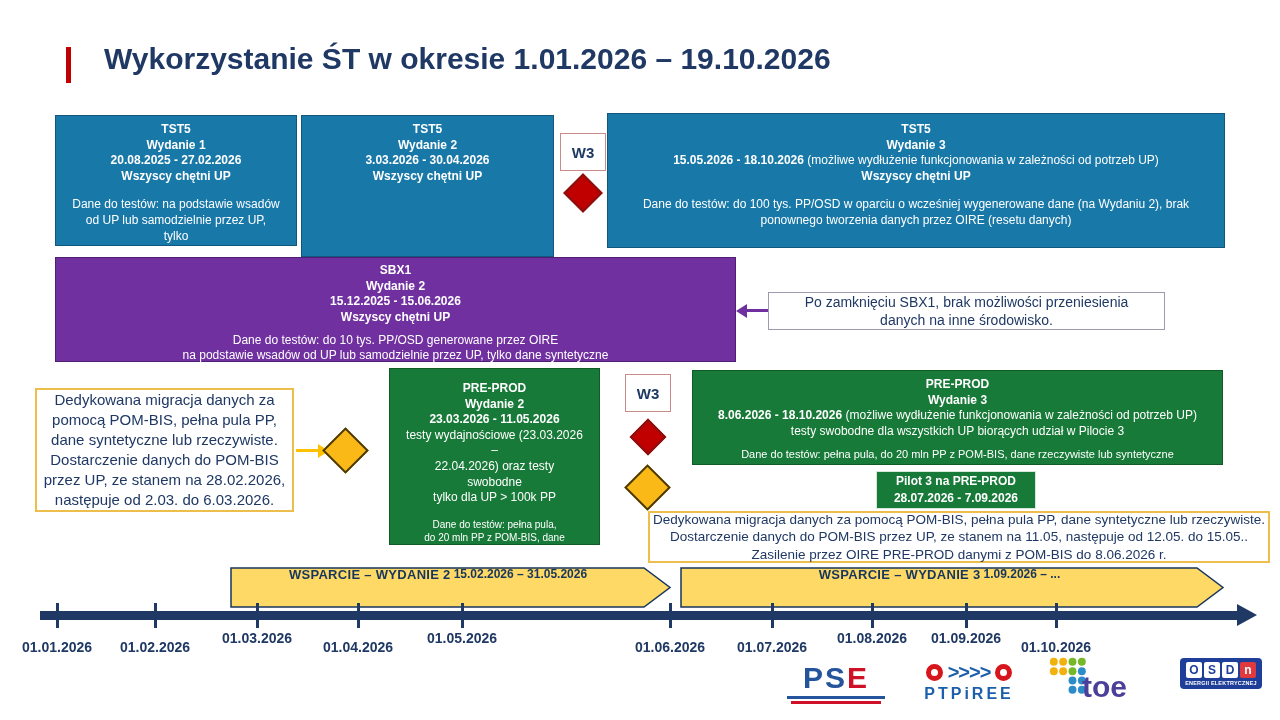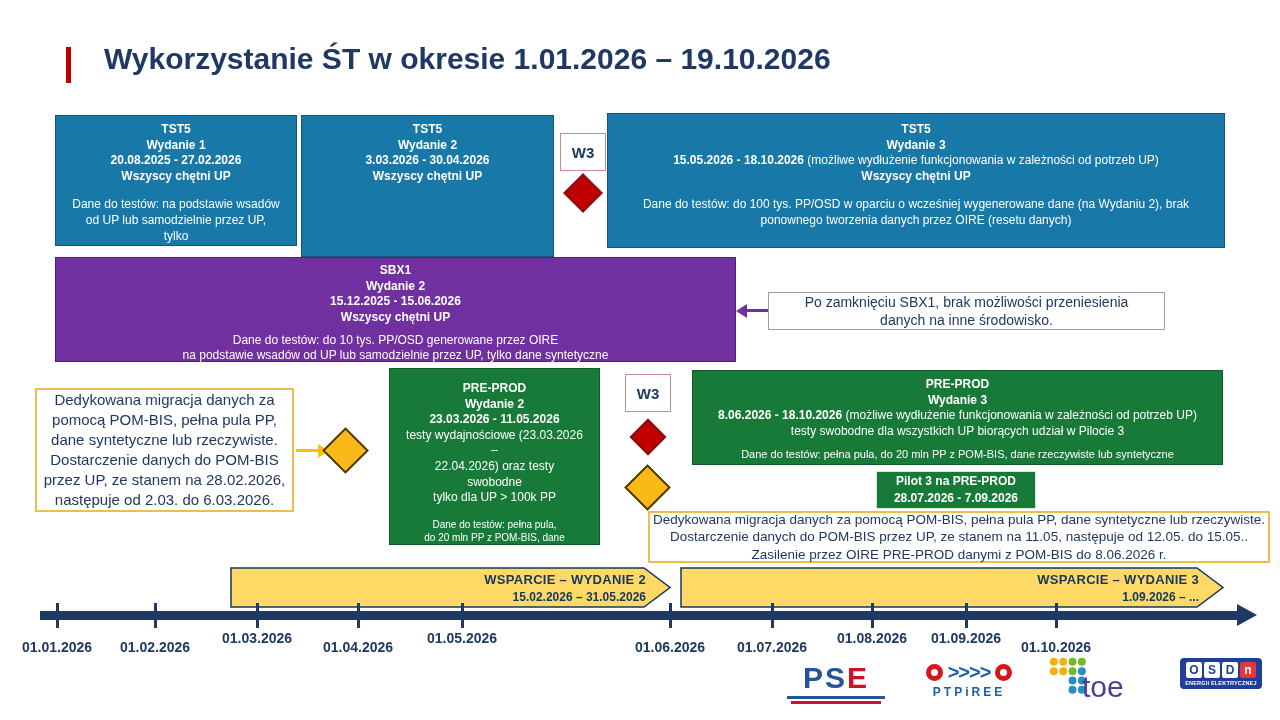--- a/index.html
+++ b/index.html
@@ -50,22 +50,22 @@
   .pa-head{left:736px;top:304px;width:0;height:0;border-top:7px solid transparent;
            border-bottom:7px solid transparent;border-right:11px solid #7030A0}
   .pa-line{left:746px;top:309px;width:23px;height:3px;background:#7030A0}
   .ga-line{left:296px;top:449px;width:23px;height:3px;background:#FFC000}
   .ga-head{left:318px;top:444px;width:0;height:0;border-top:7px solid transparent;
            border-bottom:7px solid transparent;border-left:11px solid #FFC000}
 
   
   .support{position:absolute;height:41px}
   .support svg{position:absolute;left:0;top:0;width:100%;height:100%}
-  .support .stx{position:absolute;left:0;right:26px;top:0;bottom:0;display:flex;flex-direction:column;
-                align-items:flex-end;justify-content:center;gap:3px;font-weight:bold;color:#17365D}
+  .support .stx{position:absolute;left:0;right:26px;top:0;bottom:0;display:flex;flex-direction:row;
+                align-items:flex-start;justify-content:center;gap:3px;font-weight:bold;color:#17365D}
   .stx .l1{font-size:13px;letter-spacing:.3px}
   .stx .l2{font-size:12px}
 
   
   .tl-bar{left:40px;top:611px;width:1200px;height:9px;background:#1F3864}
   .tl-head{left:1237px;top:604px;width:0;height:0;border-top:11px solid transparent;
            border-bottom:11px solid transparent;border-left:20px solid #1F3864}
   .tick{position:absolute;top:603px;width:3px;height:25px;background:#1F3864}
   .tdate{position:absolute;width:80px;margin-left:-40px;text-align:center;
          font-weight:bold;font-size:14px;color:#1F3864;top:639px}
@@ -75,23 +75,23 @@
   .logo{position:absolute;display:flex;flex-direction:column;align-items:center}
   .pse{left:787px;top:664px;width:98px}
   .pse .word{font-size:30px;font-weight:800;line-height:.95;letter-spacing:2px}
   .pse .ps{color:#24549C}.pse .e{color:#CE1126}
   .pse .bar-b{width:100%;height:3px;background:#24549C;margin-top:3px}
   .pse .bar-r{width:92%;height:3px;background:#CE1126;margin-top:2px}
   .ptp{left:903px;top:662px;width:132px}
   .ptp .row{display:flex;align-items:center;gap:5px;justify-content:center}
   .ptp .ring{width:17px;height:17px;border:5px solid #D6161C;border-radius:50%}
   .ptp .chev{color:#1B5FAA;font-weight:800;font-size:20px;line-height:1;letter-spacing:-1px}
-  .ptp .name{margin-top:3px;color:#1B5FAA;font-weight:bold;font-size:12px;letter-spacing:3px}
+  .ptp .name{margin-top:3px;color:#1B5FAA;font-weight:bold;font-size:16px;letter-spacing:3px}
   .toe{left:1048px;top:656px;flex-direction:row;align-items:flex-end}
-  .toe .word{color:#4B3F99;font-weight:normal;font-size:30px;line-height:.75;margin-left:-8px}
+  .toe .word{color:#4B3F99;font-weight:bold;font-size:30px;line-height:.75;margin-left:-8px}
   .osdn{left:1180px;top:658px;width:82px;background:#1E3E99;border-radius:4px;padding:4px 4px 3px;gap:2px}
   .osdn .tiles{display:flex;gap:2px}
   .osdn .tile{width:16px;height:16px;background:#fff;color:#1E3E99;font-weight:800;font-size:12px;
               display:flex;align-items:center;justify-content:center;border-radius:2px}
   .osdn .tile.red{background:#E03A3E;color:#fff}
   .osdn .cap{color:#fff;font-size:5.5px;font-weight:bold;letter-spacing:.2px;white-space:nowrap}
 </style>
 </head>
 <body>
 

